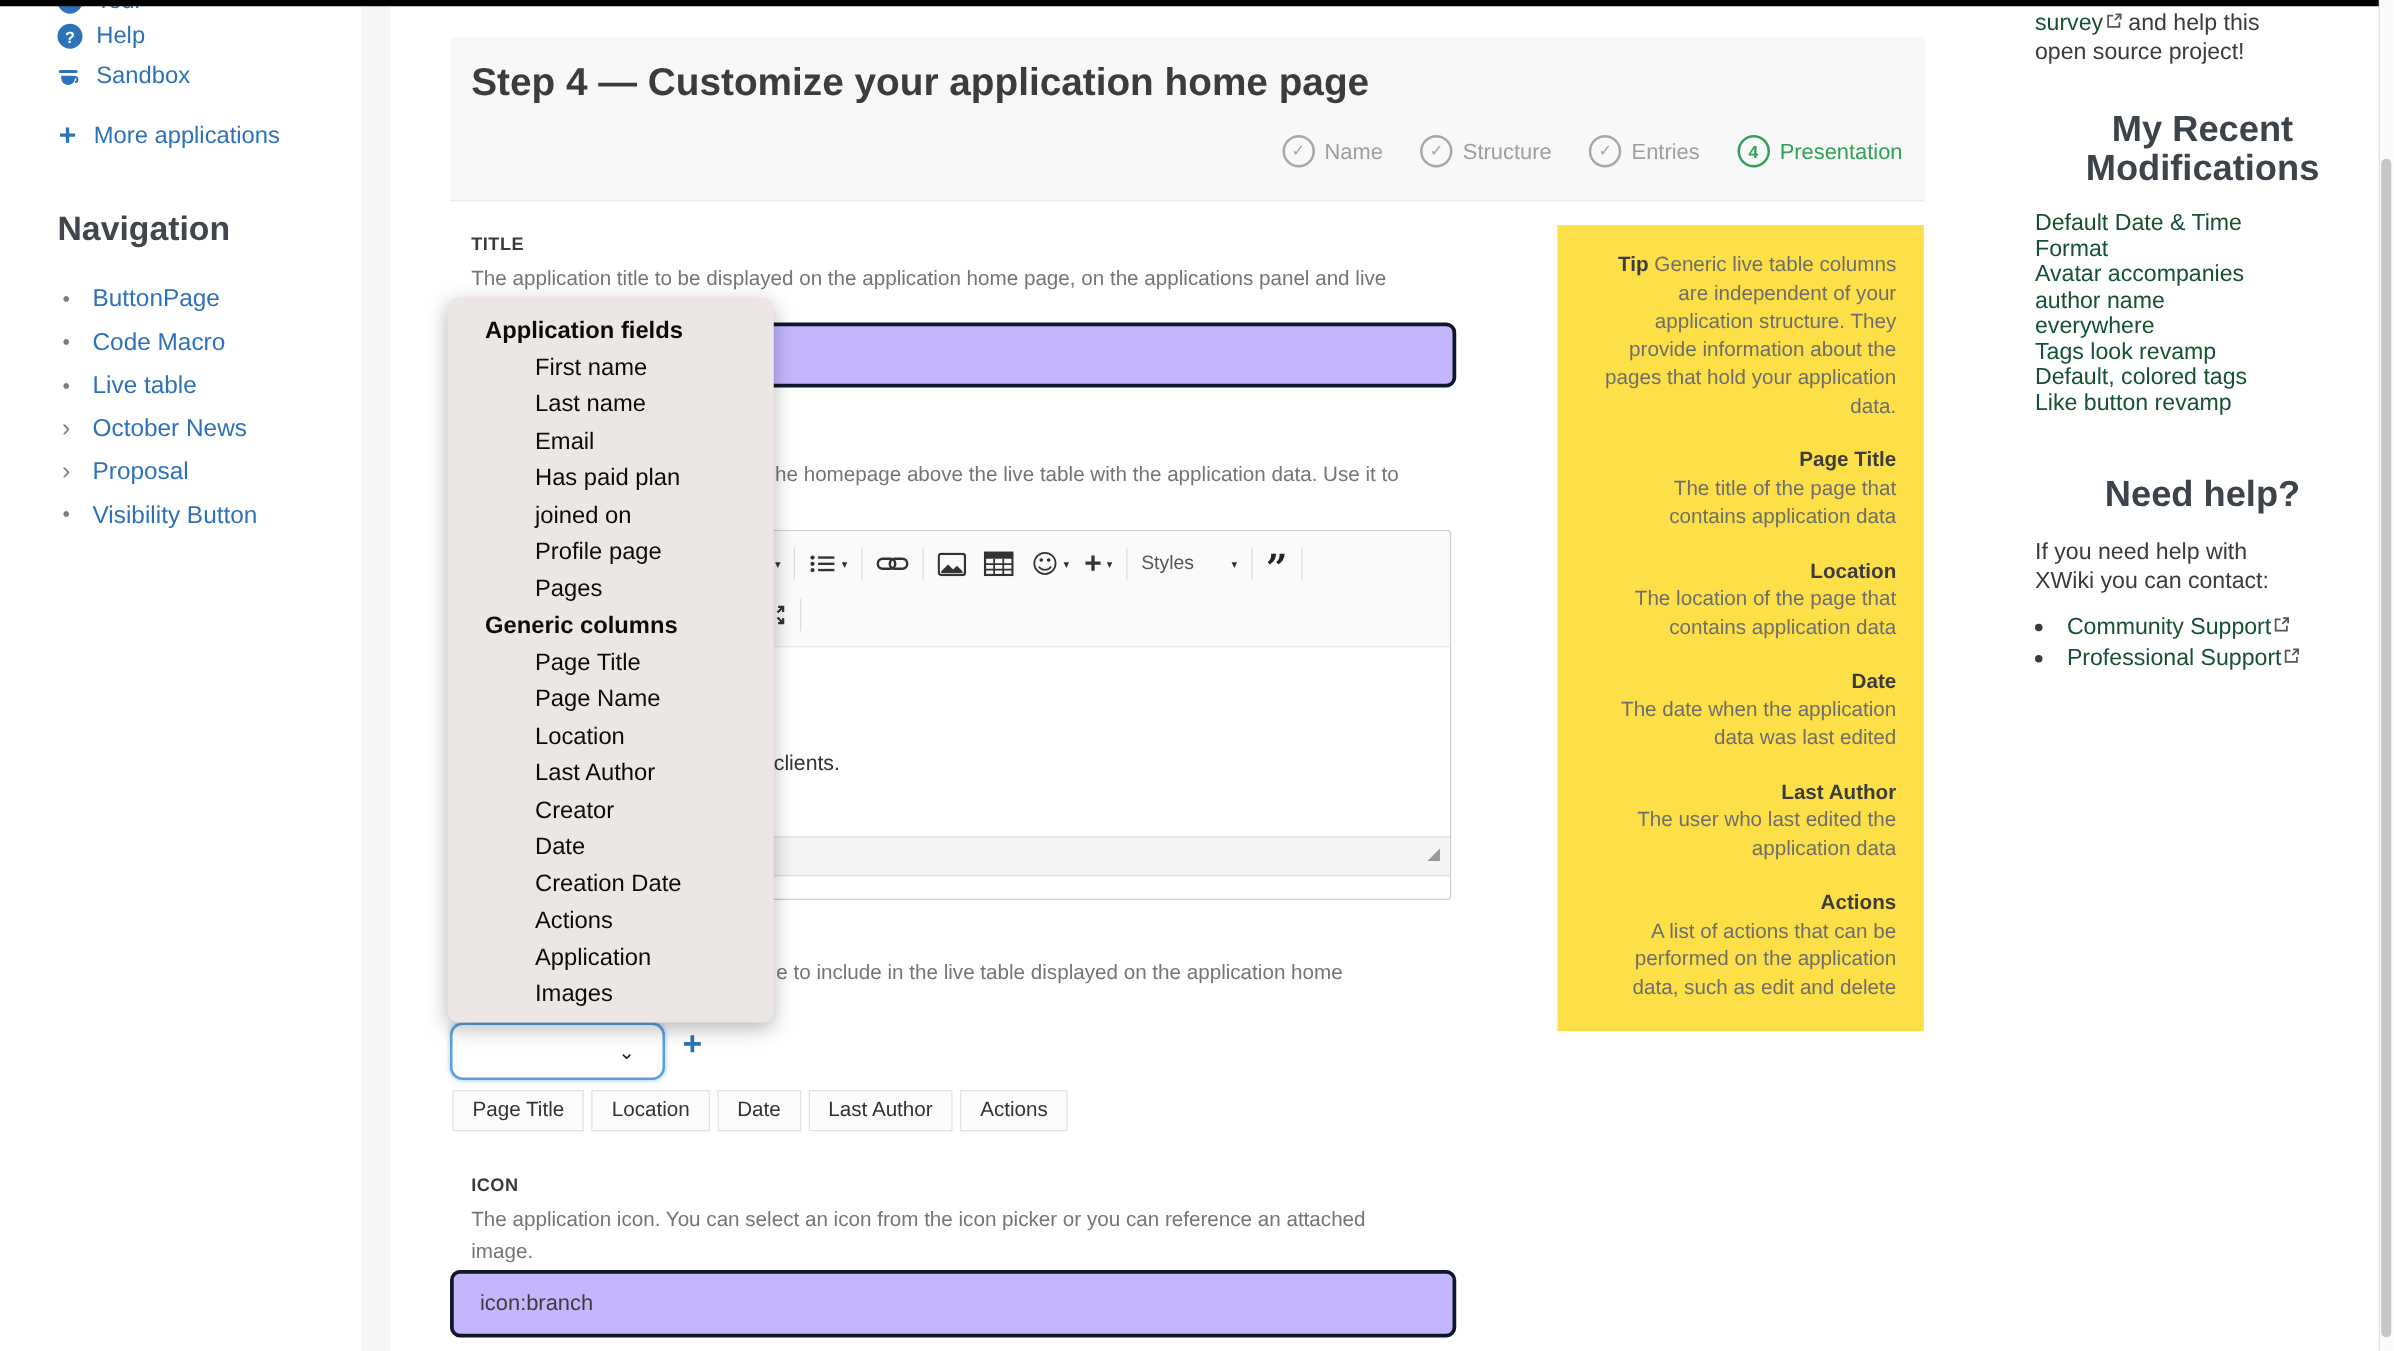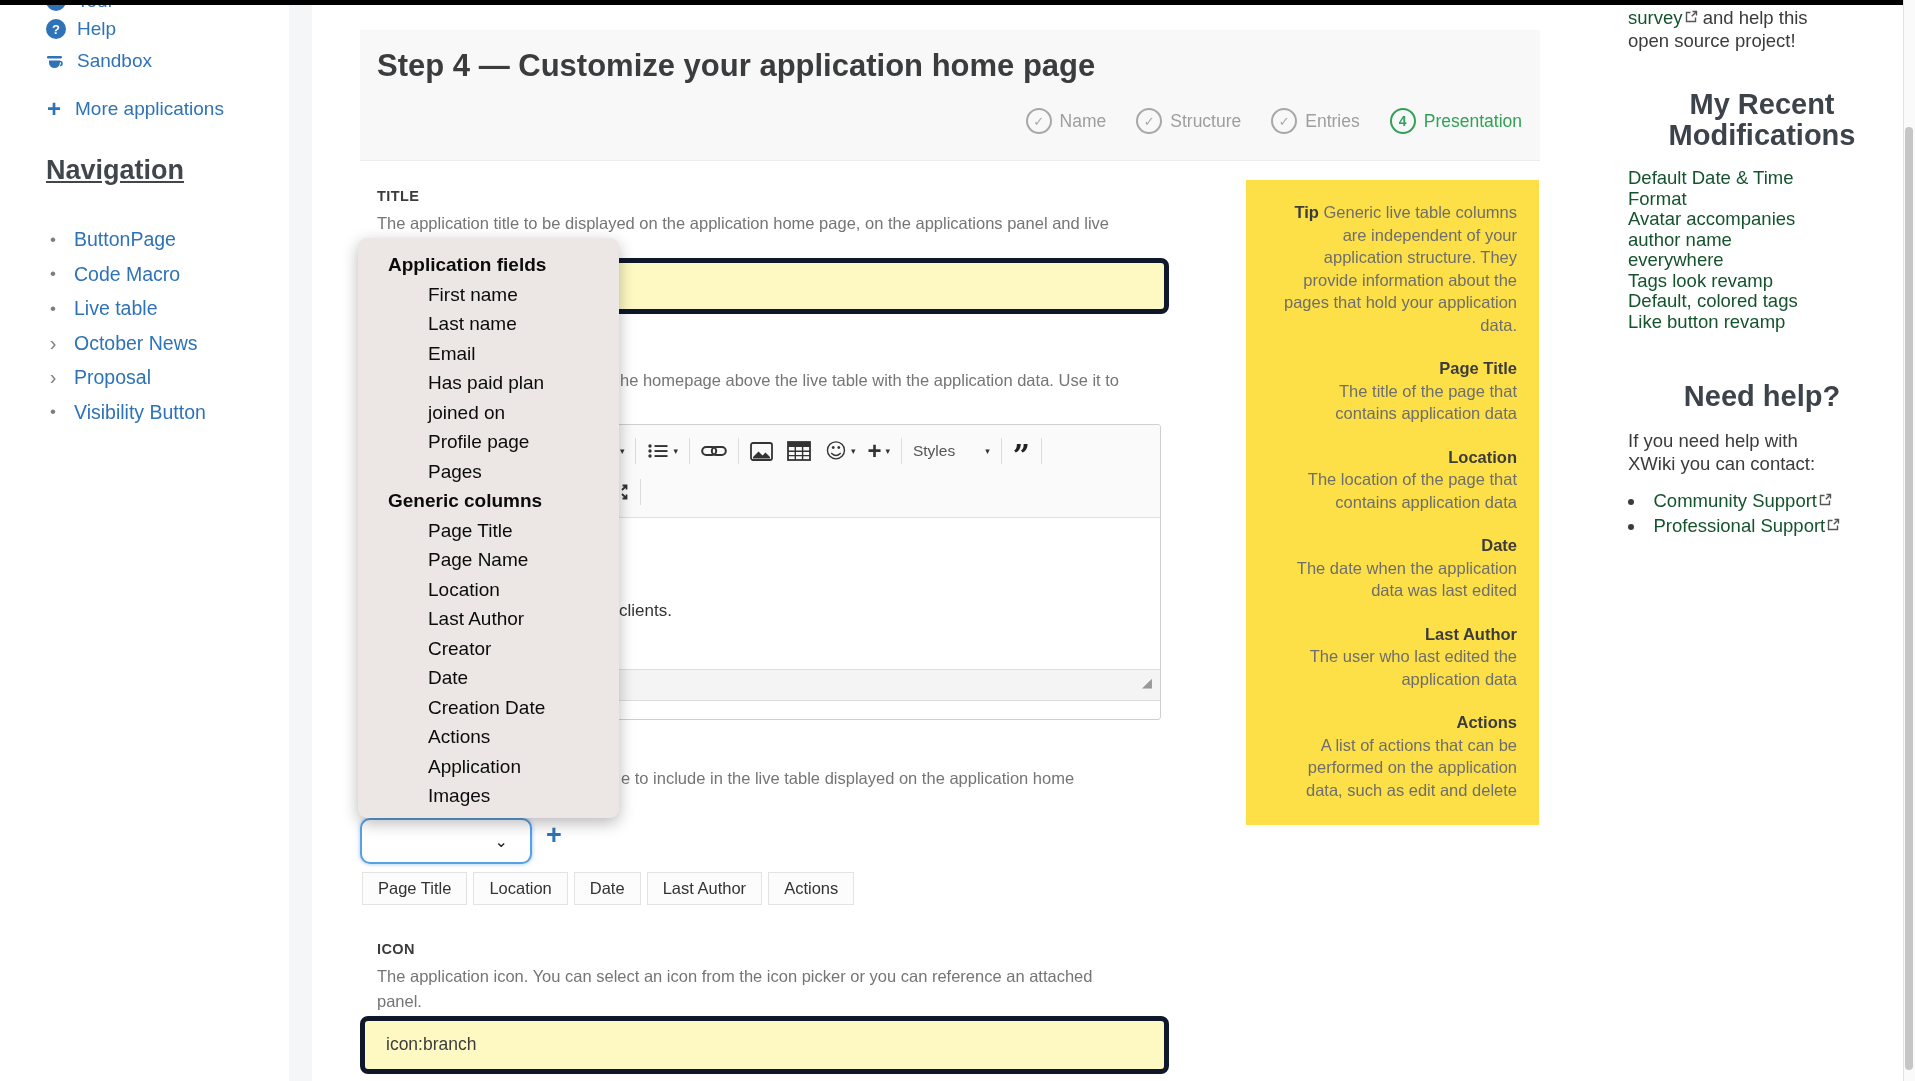--- a/index.html
+++ b/index.html
@@ -23,21 +23,21 @@
   #stepTitle{left:377px;top:48px;font-size:31px;font-weight:bold;color:#3a3c3e;white-space:nowrap;}
   #steps{left:0;top:108px;width:1522px;display:flex;justify-content:flex-end;gap:30px;align-items:center;}
   .step{display:flex;align-items:center;gap:8px;font-size:17.5px;color:#9e9e9e;}
   .step .ring{width:22px;height:22px;border:2.5px solid #a8a8a8;border-radius:50%;display:flex;
               align-items:center;justify-content:center;font-size:13px;font-weight:bold;color:#a8a8a8;}
   .step.current{color:#31a156;}
   .step.current .ring{border-color:#31a156;color:#31a156;font-size:14px;}
   
   .lbl{font-size:14.5px;font-weight:bold;color:#3b3b3b;letter-spacing:.4px;}
   .desc{font-size:16.5px;color:#757575;white-space:nowrap;}
-  .input{background:#fef9c3;border:5px solid #0f172a;border-radius:8px;}
+  .input{background:#c4b5fd;border:3px solid #0f172a;border-radius:8px;}
   
   #editorBox{left:360px;top:424px;width:801px;height:296px;border:1px solid #cfcfcf;border-radius:3px;background:#fff;box-sizing:border-box;}
   #edToolbar{position:absolute;left:0;top:0;width:100%;height:92px;background:#fafafa;
              border-bottom:1px solid #e1e1e1;border-radius:3px 3px 0 0;}
   .tb-row{position:absolute;display:flex;align-items:center;}
   .tb-sep{width:1px;height:26px;background:#dcdcdc;margin:0 11px;}
   .tb-btn{display:flex;align-items:center;gap:4px;color:#333;}
   .caret{font-size:9px;color:#333;}
   .styles-lbl{font-size:15.5px;color:#555;margin-right:26px;}
   .quote-glyph{font-family:"DejaVu Serif",serif;font-weight:bold;font-size:30px;color:#222;line-height:10px;margin-top:10px;}
@@ -111,21 +111,21 @@
     </span>
   </div>
 
   <div class="abs" style="left:44px;top:98px;">
     <span class="side-item">
       <span class="plus-blue">+</span>
       <span>More applications</span>
     </span>
   </div>
 
-  <div class="abs nav-title" style="left:46px;top:155px;text-decoration:underline;">Navigation</div>
+  <div class="abs nav-title" style="left:46px;top:168px;">Navigation</div>
 
   <div class="abs" style="left:48px;top:228px;display:flex;flex-direction:column;gap:11.5px;">
     <div class="nav-li">
       <span class="nav-marker">•</span>
       <span>ButtonPage</span>
     </div>
     <div class="nav-li">
       <span class="nav-marker">•</span>
       <span>Code Macro</span>
     </div>
@@ -273,21 +273,21 @@
   <div class="abs" id="tags">
     <span class="tag">Page Title</span>
     <span class="tag">Location</span>
     <span class="tag">Date</span>
     <span class="tag">Last Author</span>
     <span class="tag">Actions</span>
   </div>
 
   <div class="abs lbl" style="left:377px;top:941px;">ICON</div>
   <div class="abs desc" style="left:377px;top:967px;">The application icon. You can select an icon from the icon picker or you can reference an attached</div>
-  <div class="abs desc" style="left:377px;top:992px;">panel.</div>
+  <div class="abs desc" style="left:377px;top:992px;">image.</div>
   <div class="abs input" style="left:360px;top:1016px;width:799px;height:48px;">
     <span style="position:absolute;left:21px;top:13px;font-size:17.5px;color:#3c3c3c;">icon:branch</span>
   </div>
 
   <div class="abs" id="popup">
     <div class="pg-header">Application fields</div>
     <div class="pg-item">First name</div>
     <div class="pg-item">Last name</div>
     <div class="pg-item">Email</div>
     <div class="pg-item">Has paid plan</div>

